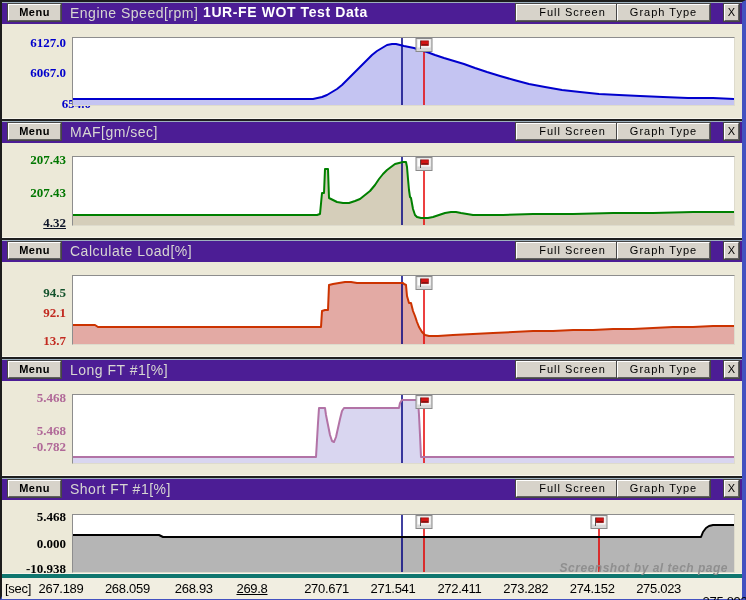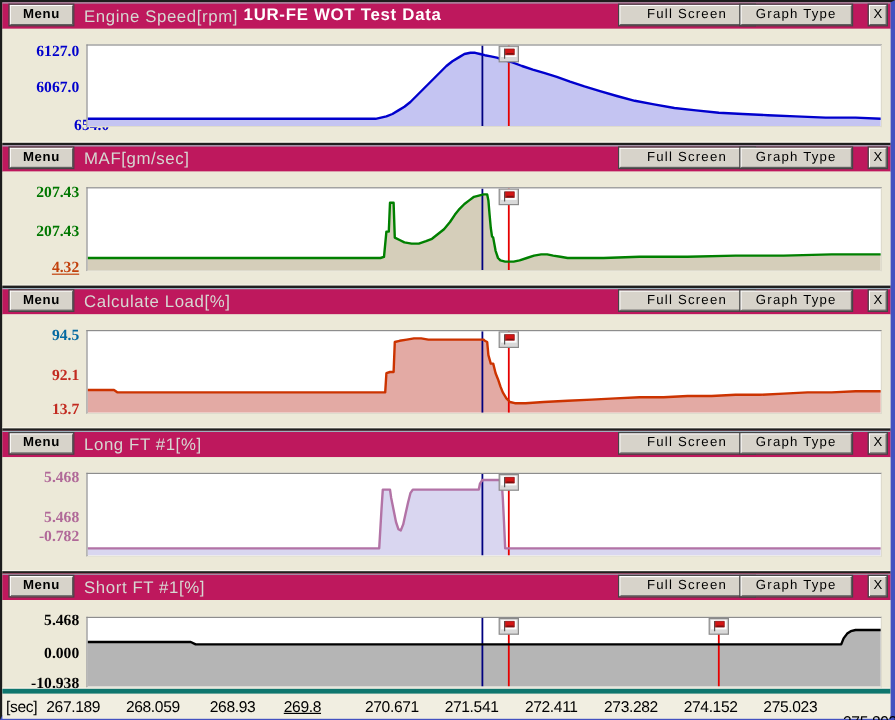--- a/index.html
+++ b/index.html
@@ -1,21 +1,21 @@
 <!DOCTYPE html>
 <html><head>
 <meta charset="utf-8">
 <style>
   html,body{margin:0;padding:0;}
   body{width:746px;height:600px;font-family:"Liberation Sans",sans-serif;background:#ece9d8;overflow:hidden;}
   #window{position:relative;width:740px;height:594px;border-top:2px solid #1c1c1c;border-left:2px solid #1c1c1c;
           border-right:4px solid #4351c0;border-bottom:4px solid #4351c0;background:#ece9d8;}
   .panel{position:relative;}
   .panel + .panel{border-top:2px solid #1f1f1f;}
-  .hdr{position:relative;height:22px;background:#be185d;box-shadow:inset 0 1px 0 #9db0bd;}
+  .hdr{position:relative;height:22px;background:#4c1d95;box-shadow:inset 0 1px 0 #9db0bd;}
   .btn{position:absolute;top:2px;height:17px;background:#d7d3ca;border:1px solid;
        border-color:#ffffff #5f5f5f #5f5f5f #ffffff;outline:1px solid #454545;
        font-size:11px;color:#000;text-align:center;line-height:15px;letter-spacing:1px;
        box-sizing:border-box;cursor:default;}
   .btn-menu{left:6px;width:53px;font-weight:bold;letter-spacing:0.5px;}
   .btn-full{left:514px;width:113px;}
   .btn-type{left:615px;width:93px;}
   .btn-x{left:722px;width:15px;letter-spacing:0;}
   .hdr-title{position:absolute;left:68px;top:3px;font-size:14px;color:#d7d7d2;letter-spacing:0.5px;}
   .main-title{position:absolute;left:201px;top:2px;font-size:14px;font-weight:bold;color:#ffffff;letter-spacing:0.6px;}
@@ -73,21 +73,21 @@
     <div class="hdr">
       <div class="btn btn-menu">Menu</div>
       <span class="hdr-title">MAF[gm/sec]</span>
       <div class="btn btn-full">Full Screen</div>
       <div class="btn btn-type">Graph Type</div>
       <div class="btn btn-x">X</div>
     </div>
     <div class="strip">
       <div class="ylab" style="top: 10px; color: rgb(0, 119, 0);">207.43</div>
       <div class="ylab" style="top: 43px; color: rgb(0, 119, 0);">207.43</div>
-      <div class="ylab" style="top: 73px; color: #c2410c; text-decoration: underline;">4.32</div>
+      <div class="ylab" style="top: 73px; color: #0f172a; text-decoration: underline;">4.32</div>
       <div class="plot">
           <svg width="661" height="68" viewBox="0 0 661 68">
             <path d="M0,68 L0,58 L244,58 L247,57 L249,36 L251,36 L252,12 L255,12 L256,41 L260,43 L264,45 L270,46 L276,46 L282,44 L287,42 L292,38 L297,34 L302,28 L306,22 L310,17 L314,13 L318,10 L322,7 L326,6 L330,5 L333,5 L334,10 L335,22 L336,33 L337,40 L338,41 L340,52 L342,58 L344,60 L348,61 L355,61 L360,60 L366,58 L372,56 L378,55 L383,55 L388,56 L394,57 L400,58 L430,58 L460,57 L500,57 L540,56 L580,56 L620,55 L661,55 L661,68 Z" fill="#d5ceba" stroke="none"></path>
             <line x1="329" y1="0" x2="329" y2="68" stroke="#000080" stroke-width="1.5"></line>
             <line x1="351" y1="0" x2="351" y2="68" stroke="#e60000" stroke-width="1.5"></line>
             <path d="M0,58 L244,58 L247,57 L249,36 L251,36 L252,12 L255,12 L256,41 L260,43 L264,45 L270,46 L276,46 L282,44 L287,42 L292,38 L297,34 L302,28 L306,22 L310,17 L314,13 L318,10 L322,7 L326,6 L330,5 L333,5 L334,10 L335,22 L336,33 L337,40 L338,41 L340,52 L342,58 L344,60 L348,61 L355,61 L360,60 L366,58 L372,56 L378,55 L383,55 L388,56 L394,57 L400,58 L430,58 L460,57 L500,57 L540,56 L580,56 L620,55 L661,55" fill="none" stroke="#008000" stroke-width="2" stroke-linejoin="round"></path>
             <g>
               <rect x="343" y="0.5" width="16" height="13" fill="#d9d9d9" stroke="#8a8a8a" stroke-width="1"></rect>
               <rect x="344.5" y="1.5" width="13" height="8" fill="#fcfcfc"></rect>
               <line x1="347.5" y1="2.5" x2="347.5" y2="11" stroke="#555" stroke-width="1"></line>
@@ -101,21 +101,21 @@
 
   <div class="panel">
     <div class="hdr">
       <div class="btn btn-menu">Menu</div>
       <span class="hdr-title">Calculate Load[%]</span>
       <div class="btn btn-full">Full Screen</div>
       <div class="btn btn-type">Graph Type</div>
       <div class="btn btn-x">X</div>
     </div>
     <div class="strip">
-      <div class="ylab" style="top: 10px; color: #0369a1;">94.5</div>
+      <div class="ylab" style="top: 24px; color: #14532d;">94.5</div>
       <div class="ylab" style="top: 44px; color: rgb(194, 42, 32);">92.1</div>
       <div class="ylab" style="top: 72px; color: rgb(194, 42, 32);">13.7</div>
       <div class="plot">
           <svg width="661" height="68" viewBox="0 0 661 68">
             <path d="M0,68 L0,49 L22,49 L25,51 L240,51 L248,51 L249,35 L252,34 L255,34 L256,9 L260,8 L266,7 L272,6 L278,6 L284,7 L290,7 L330,7 L331,8 L333,9 L334,20 L336,27 L338,27 L340,35 L342,40 L344,46 L346,51 L349,56 L352,59 L356,60 L365,60 L380,59 L400,58 L420,57 L440,56 L460,55 L480,55 L500,54 L520,54 L540,53 L560,53 L580,52 L600,51 L620,51 L640,50 L661,50 L661,68 Z" fill="#e3aaa4" stroke="none"></path>
             <line x1="329" y1="0" x2="329" y2="68" stroke="#000080" stroke-width="1.5"></line>
             <line x1="351" y1="0" x2="351" y2="68" stroke="#e60000" stroke-width="1.5"></line>
             <path d="M0,49 L22,49 L25,51 L240,51 L248,51 L249,35 L252,34 L255,34 L256,9 L260,8 L266,7 L272,6 L278,6 L284,7 L290,7 L330,7 L331,8 L333,9 L334,20 L336,27 L338,27 L340,35 L342,40 L344,46 L346,51 L349,56 L352,59 L356,60 L365,60 L380,59 L400,58 L420,57 L440,56 L460,55 L480,55 L500,54 L520,54 L540,53 L560,53 L580,52 L600,51 L620,51 L640,50 L661,50" fill="none" stroke="#cc3300" stroke-width="2" stroke-linejoin="round"></path>
             <g>
               <rect x="343" y="0.5" width="16" height="13" fill="#d9d9d9" stroke="#8a8a8a" stroke-width="1"></rect>
@@ -187,20 +187,21 @@
             </g>
             <g>
               <rect x="518" y="0.5" width="16" height="13" fill="#d9d9d9" stroke="#8a8a8a" stroke-width="1"></rect>
               <rect x="519.5" y="1.5" width="13" height="8" fill="#fcfcfc"></rect>
               <line x1="522.5" y1="2.5" x2="522.5" y2="11" stroke="#555" stroke-width="1"></line>
               <path d="M523,2.8 L530.6,2.8 L530.6,7.6 L523,7.6 Z" fill="#d41414" stroke="#8c0f0f" stroke-width="0.6"></path>
               <line x1="524" y1="6.8" x2="530" y2="6.8" stroke="#7a1010" stroke-width="1.2"></line>
             </g>
           </svg>
         </div>
+      <div class="watermark">Screenshot by al tech page</div>
     </div>
   </div>
 
   <div id="time-axis">
     <span class="axis-unit">[sec]</span>
   <span class="tick" style="left: 59px;">267.189</span>
       <span class="tick" style="left: 125.4px;">268.059</span>
       <span class="tick" style="left: 191.8px;">268.93</span>
       <span class="tick" style="left: 250px; text-decoration: underline;">269.8</span>
       <span class="tick" style="left: 324.6px;">270.671</span>

